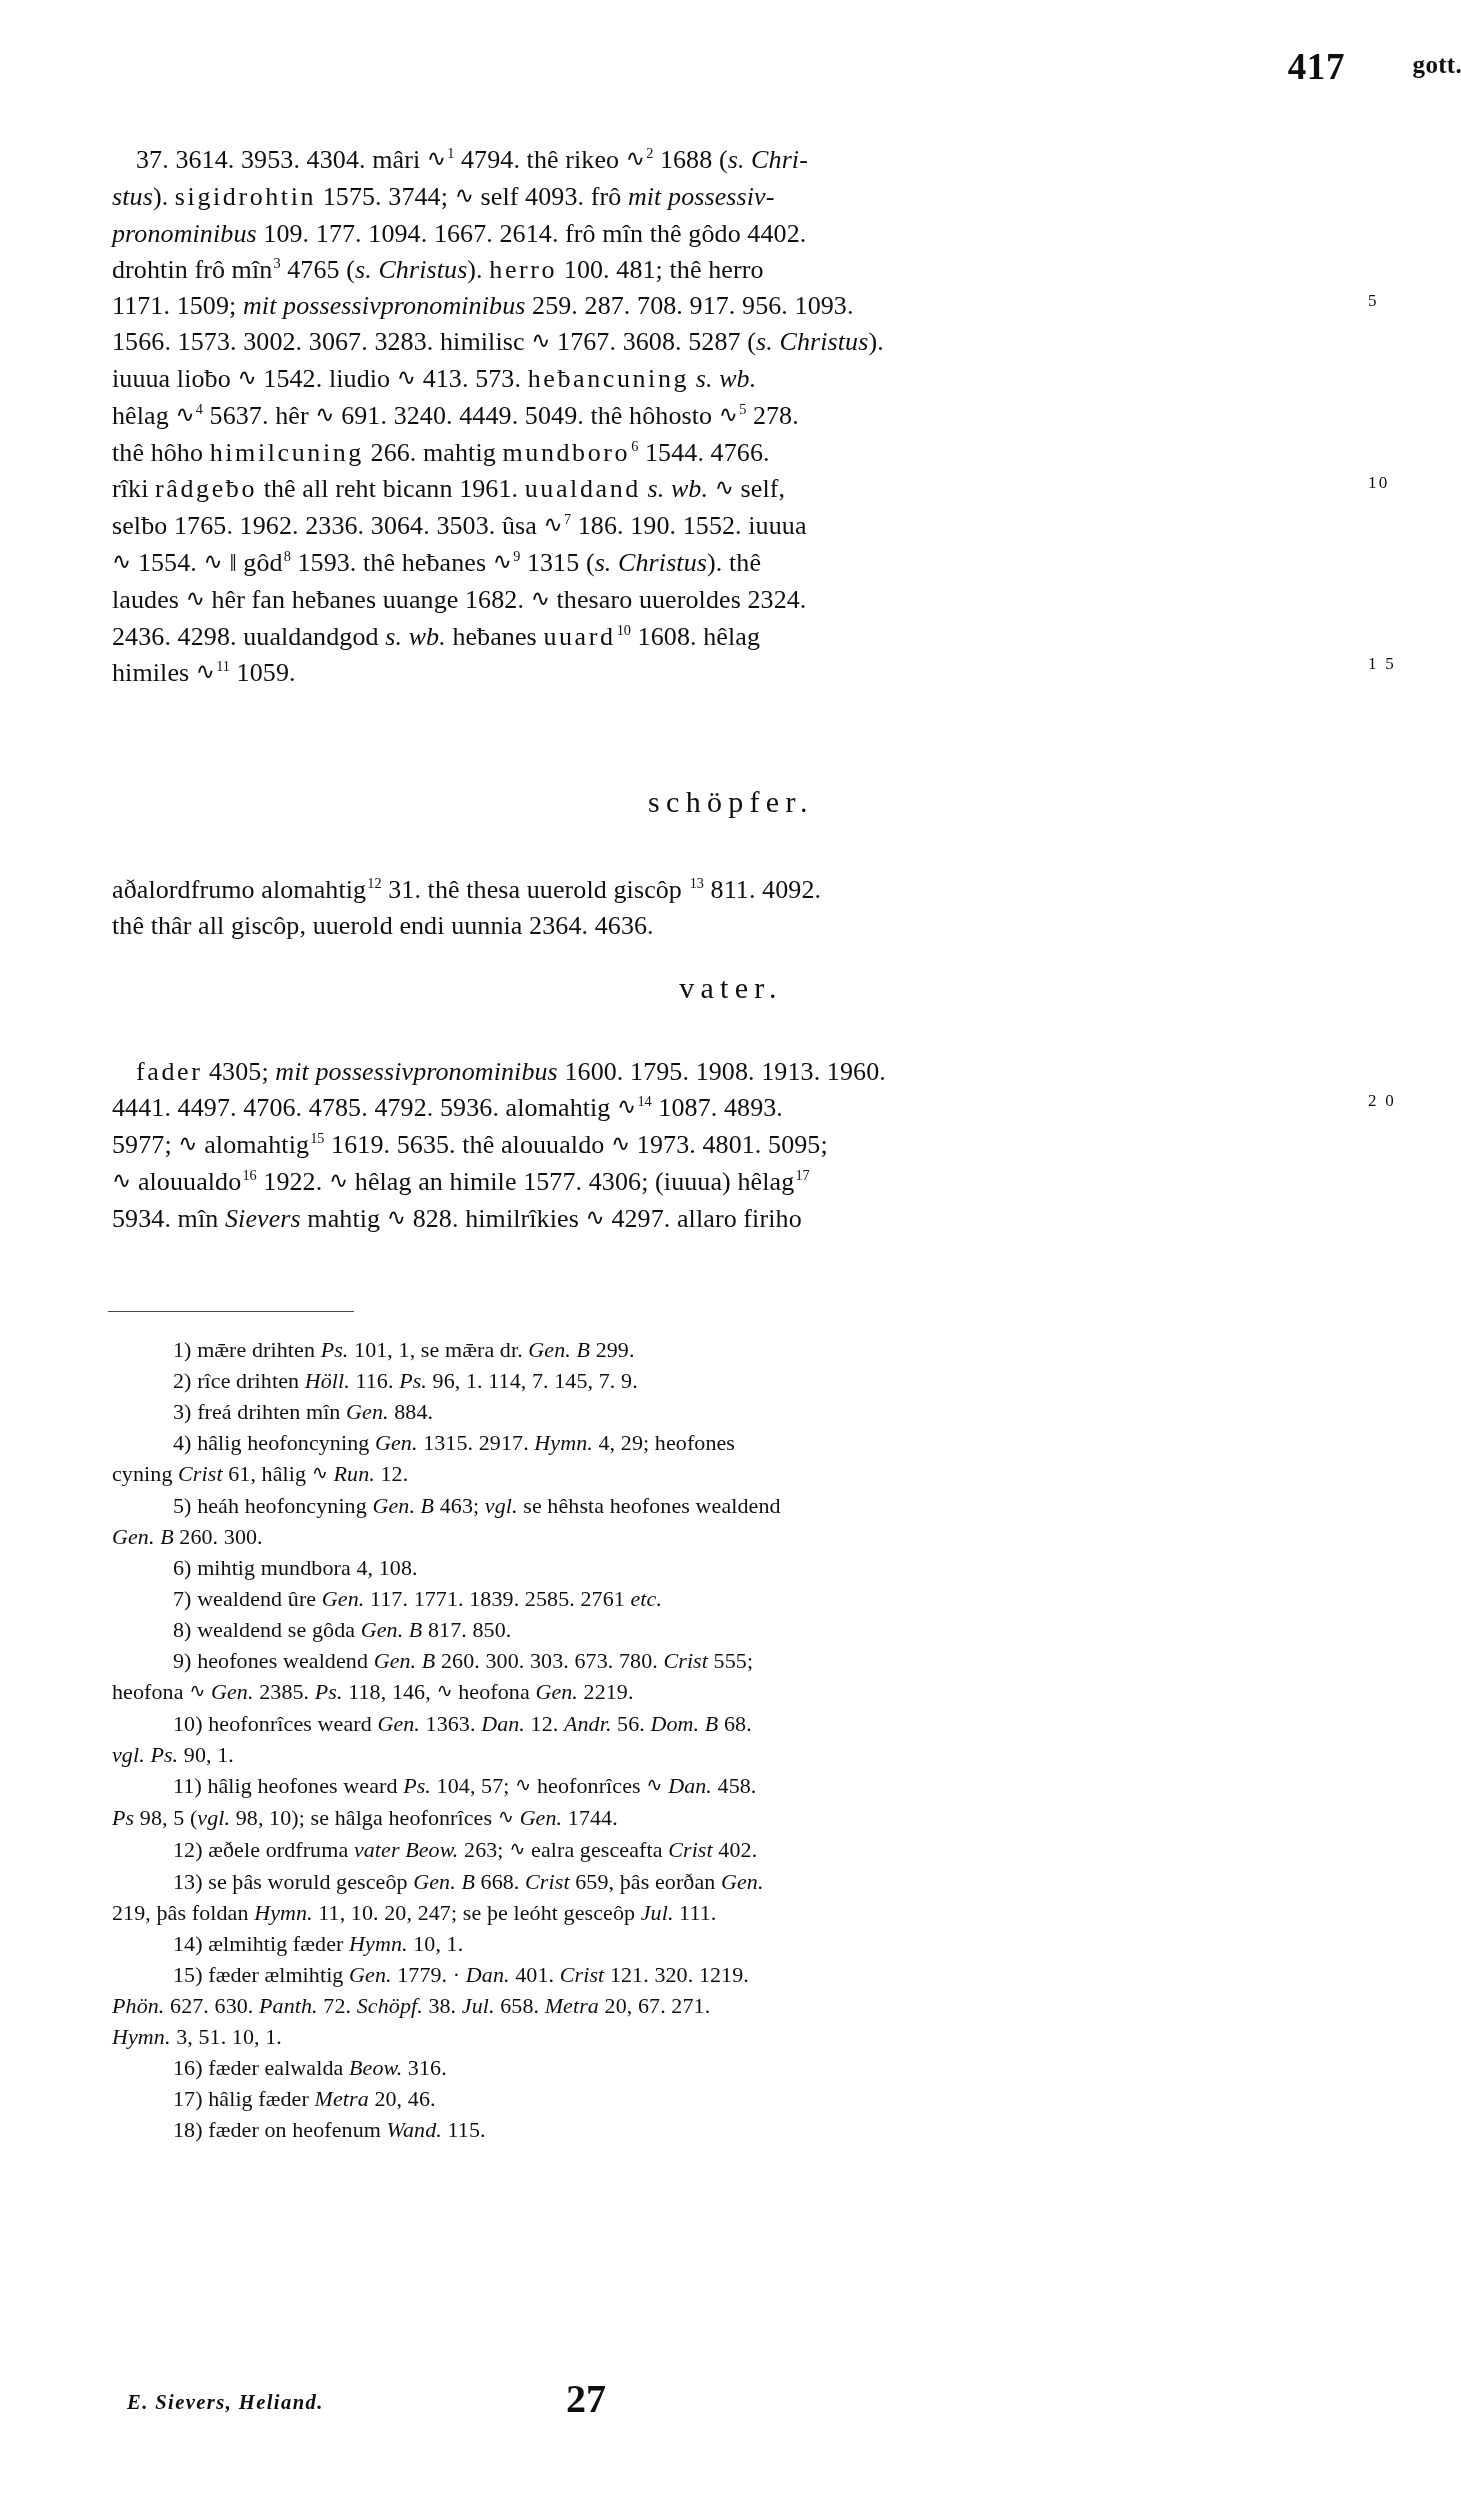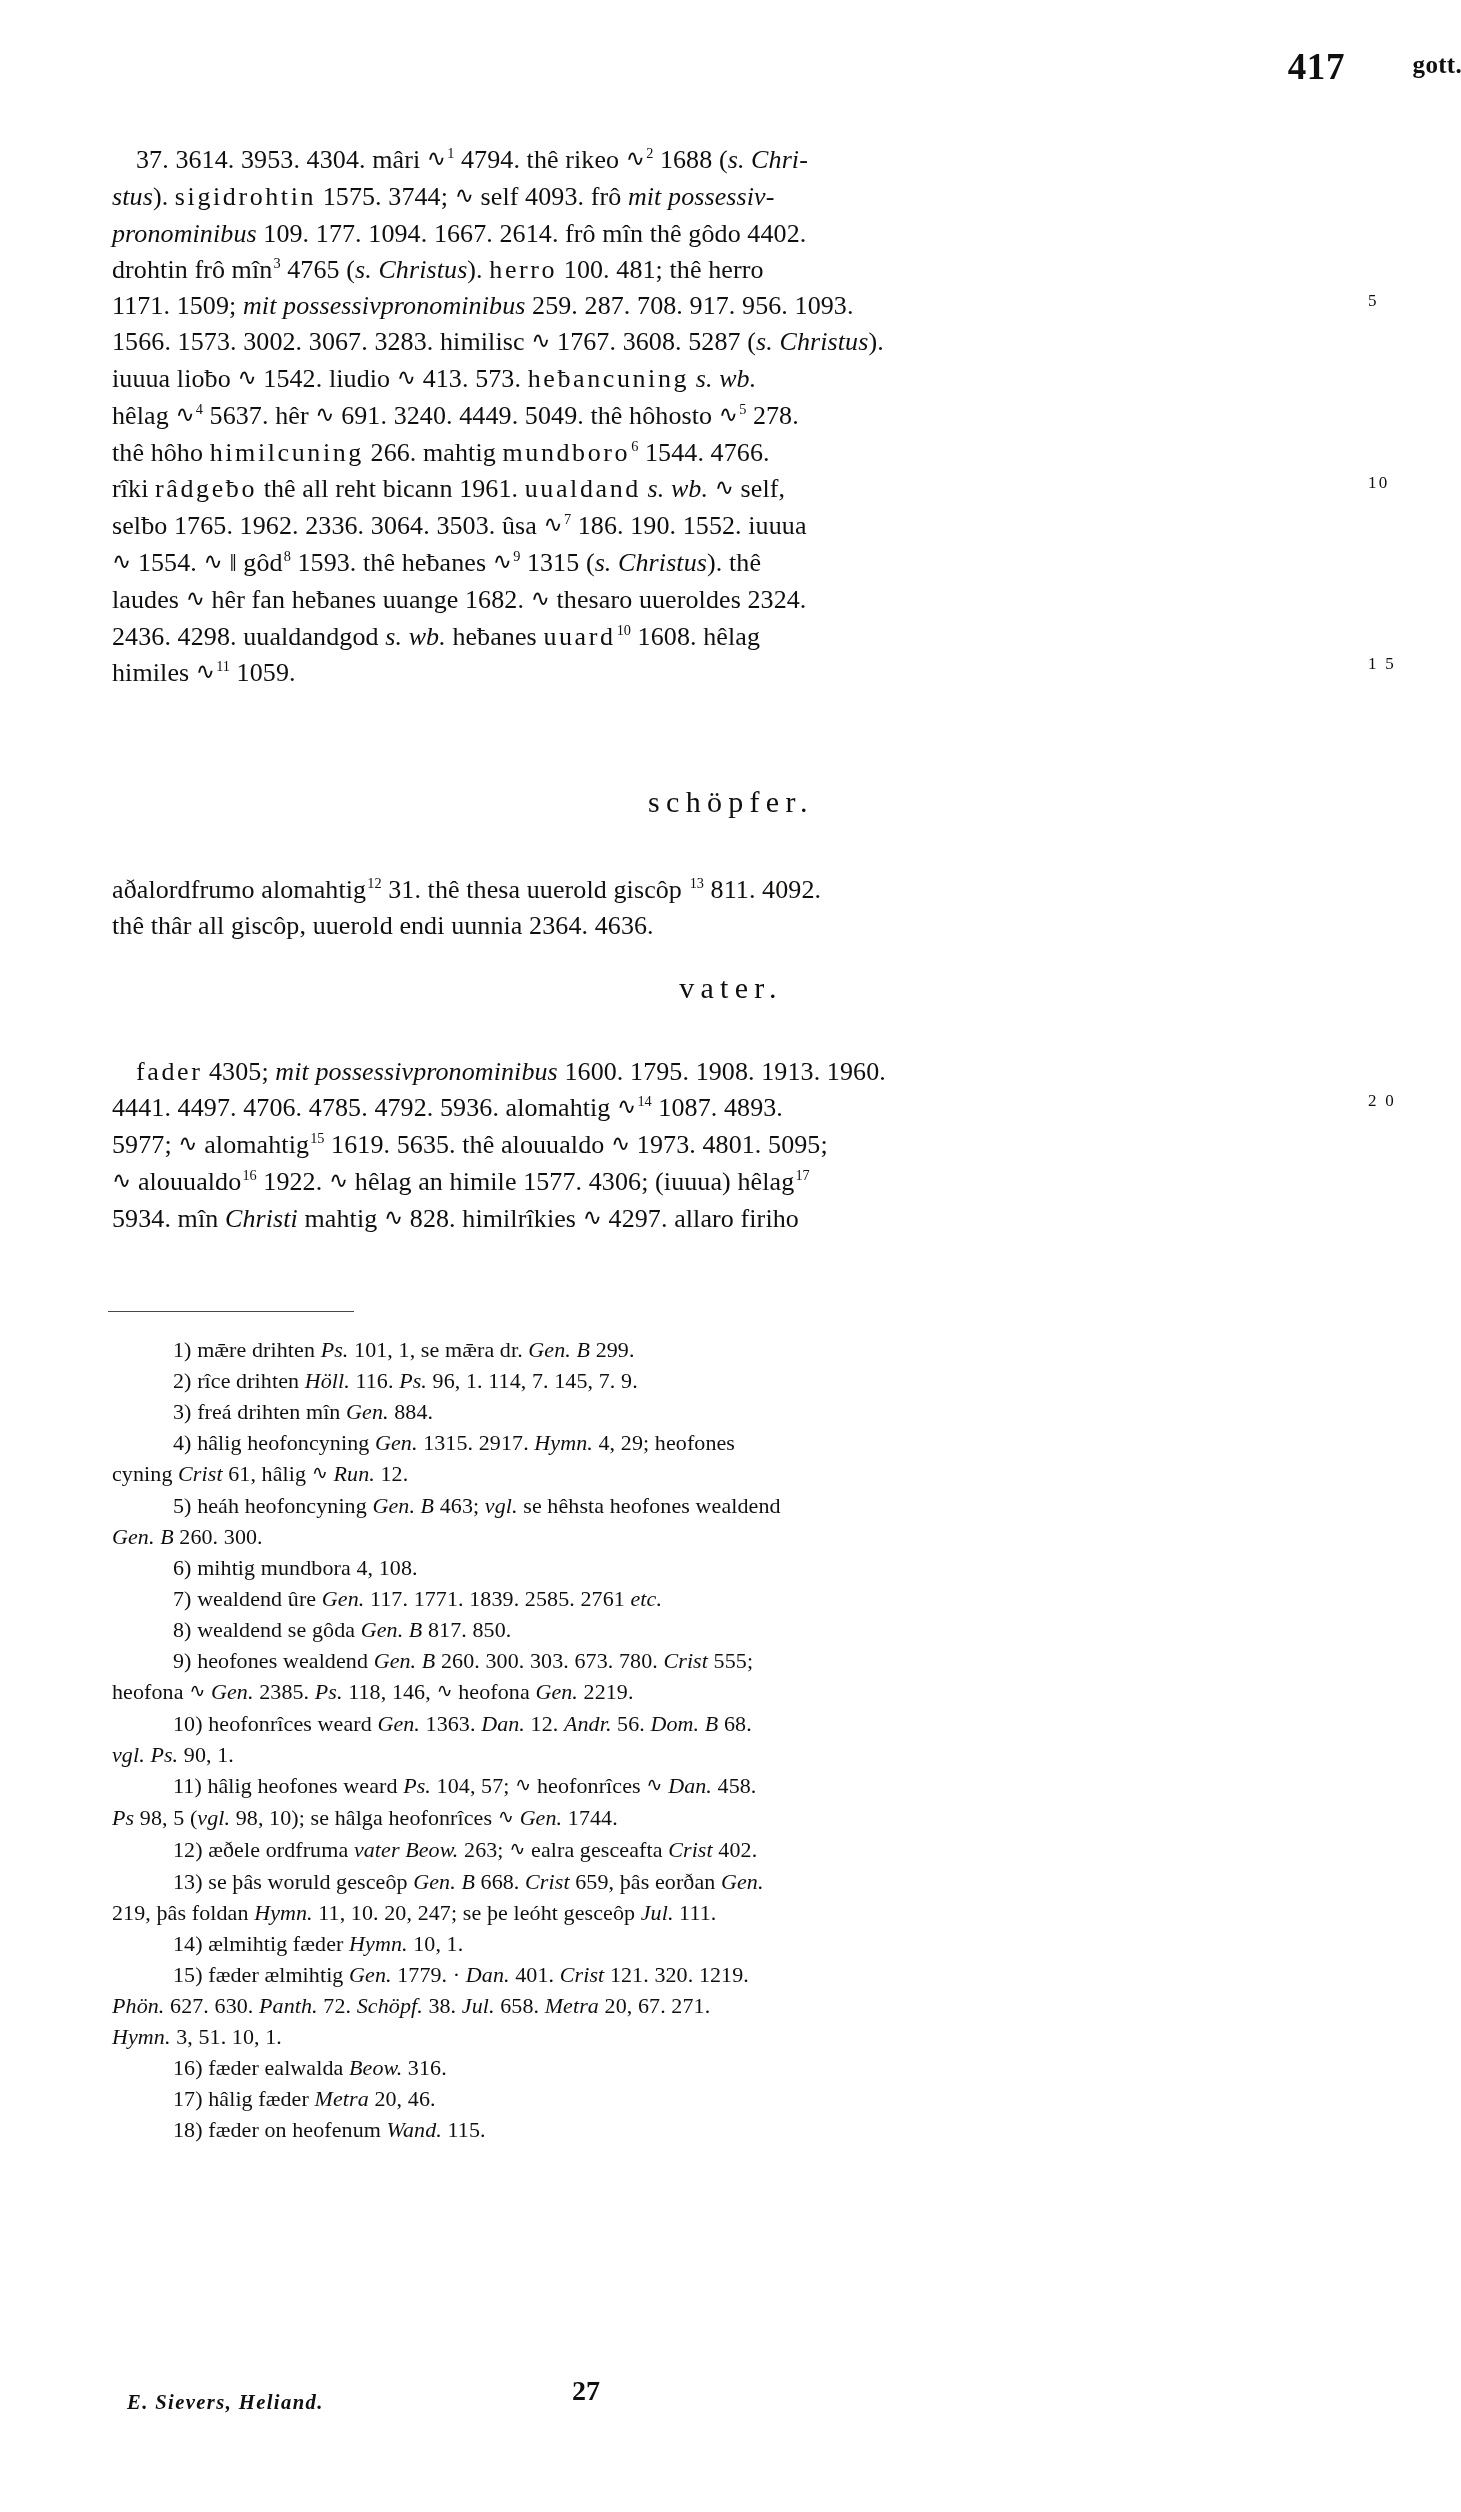--- a/index.html
+++ b/index.html
@@ -69,21 +69,21 @@
   .nl.ind { padding-left:61px; }
   .nl .tld { font-size:19.4px; top:-1.7px; }
 
   
   .footer-sig {
     position:absolute; left:127px; top:2391px;
     font-size:20.6px; font-weight:700; letter-spacing:1.4px;font-style:italic;
   }
   .footer-sheet {
     position:absolute; left:0; width:1172px; top:2375px;
-    text-align:center; font-size:28px; font-weight:700;
+    text-align:center; font-size:40px; font-weight:700;
   }
 </style>
 </head>
 <body>
 
 <div class="page">
 
   <div class="runhead">
     <div class="title">gott.</div>
     <div class="folio">417</div>
@@ -118,21 +118,21 @@
       <div class="bl">aðalordfrumo alomahtig<sup class="fn">12</sup> 31.    thê thesa uuerold giscôp <sup class="fn">13</sup> 811. 4092.</div>
       <div class="bl">thê thâr all giscôp, uuerold endi uunnia 2364. 4636.</div>
     </div>
 
   <div class="sechead" style="top:971px;">vater.</div>
   <div class="body-block" style="top:1054px;" id="vatBlock">
       <div class="bl ind"><span class="sp">fader</span> 4305; <span class="it">mit possessivpronominibus</span> 1600. 1795. 1908. 1913. 1960.</div>
       <div class="bl">4441. 4497. 4706. 4785. 4792. 5936.   alomahtig <span class="tld">∿</span><sup class="fn">14</sup> 1087. 4893.</div>
       <div class="bl">5977; <span class="tld">∿</span> alomahtig<sup class="fn">15</sup> 1619. 5635.   thê alouualdo <span class="tld">∿</span> 1973. 4801. 5095;</div>
       <div class="bl"><span class="tld">∿</span> alouualdo<sup class="fn">16</sup> 1922.   <span class="tld">∿</span> hêlag an himile 1577. 4306;  (iuuua) hêlag<sup class="fn">17</sup></div>
-      <div class="bl">5934.  mîn <span class="it">Christi</span> mahtig <span class="tld">∿</span> 828.   himilrîkies <span class="tld">∿</span> 4297.   allaro firiho</div>
+      <div class="bl">5934.  mîn <span class="it">Sievers</span> mahtig <span class="tld">∿</span> 828.   himilrîkies <span class="tld">∿</span> 4297.   allaro firiho</div>
     </div>
   <div id="vatNums">
       <div class="lnum" style="top: 1091px; left: 1368px;">2 0</div>
     </div>
 
   <div class="fnrule"></div>
 
   <div class="notes" id="noteBlock">
       <div class="nl ind">1) mǣre drihten <span class="it">Ps.</span> 101, 1, se mǣra dr. <span class="it">Gen. B</span> 299.</div>
       <div class="nl ind">2) rîce drihten <span class="it">Höll.</span> 116.   <span class="it">Ps.</span> 96, 1.   114, 7.   145, 7. 9.</div>

